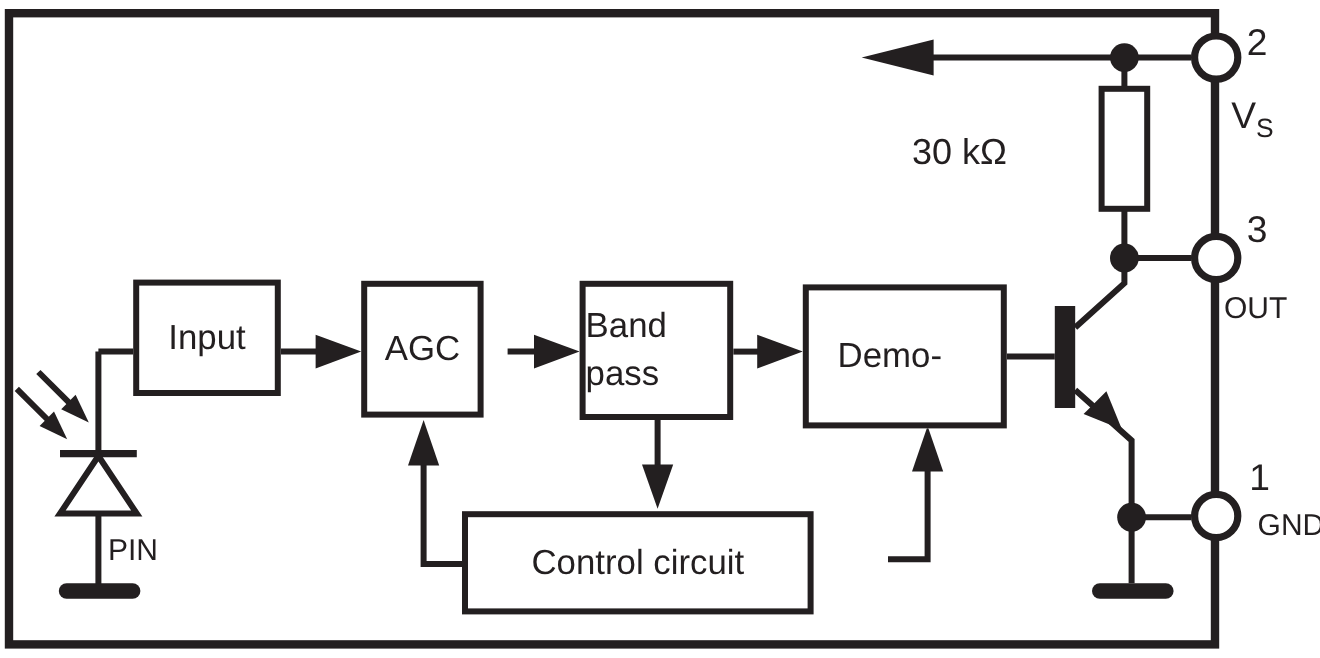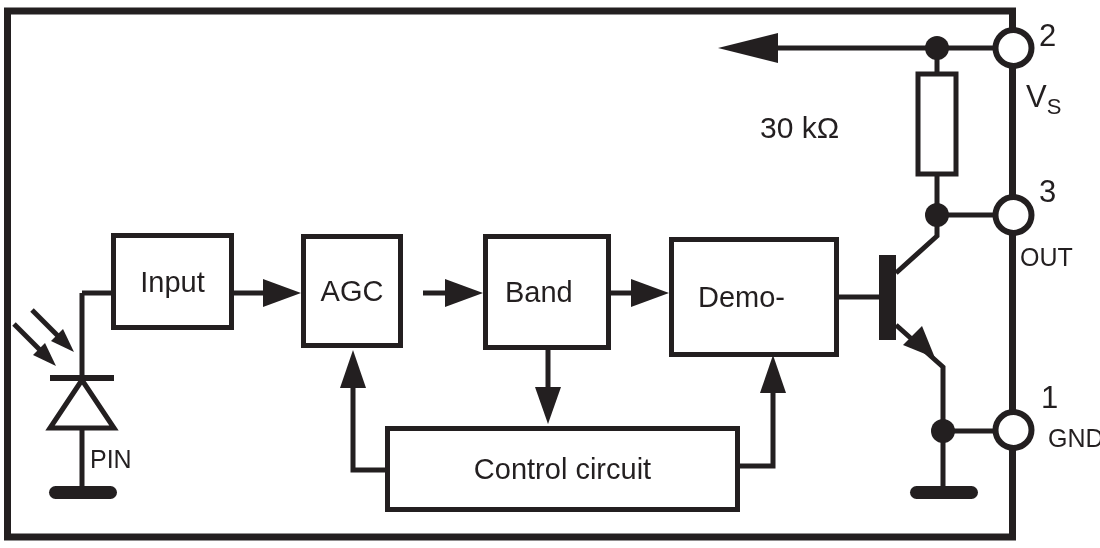--- a/index.html
+++ b/index.html
@@ -101,33 +101,34 @@
   </svg>
 
   <div class="block" style="left:111px; top:233px; width:123px; height:97px;">
     <span>Input</span>
   </div>
 
   <div class="block" style="left:301px; top:234px; width:102px; height:114px;">
     <span>AGC</span>
   </div>
 
-  <div class="block left" style="left:483px; top:234px; width:128px; height:116px; padding-left:17px;">
+  <div class="block left" style="left:483px; top:234px; width:128px; height:116px; ">
     <div>
       <div>Band</div>
+      <div>pass</div>
     </div>
   </div>
 
   <div class="block left" style="left:669px; top:237px; width:170px; height:120px; padding-left:24px;">
     <div>
       <div>Demo-</div>
     </div>
   </div>
 
-  <div class="block" style="left:385px; top:426px; width:355px; height:86px;">
+  <div class="block" style="left:385px; top:426px; width:293px; height:86px;">
     <span>Control circuit</span>
   </div>
 
   <div class="lbl right-align" style="left:760px; top:111px; width:137px; font-size:30px;">30 kΩ</div>
 
   <div class="lbl" style="left:90px; top:445px;">PIN</div>
 
   <div class="lbl pin-num" style="left:1039px; top:18px;">2</div>
   <div class="lbl" style="left:1026px; top:79px; font-size:31px;"><span>V</span><span class="sub">S</span></div>
 

